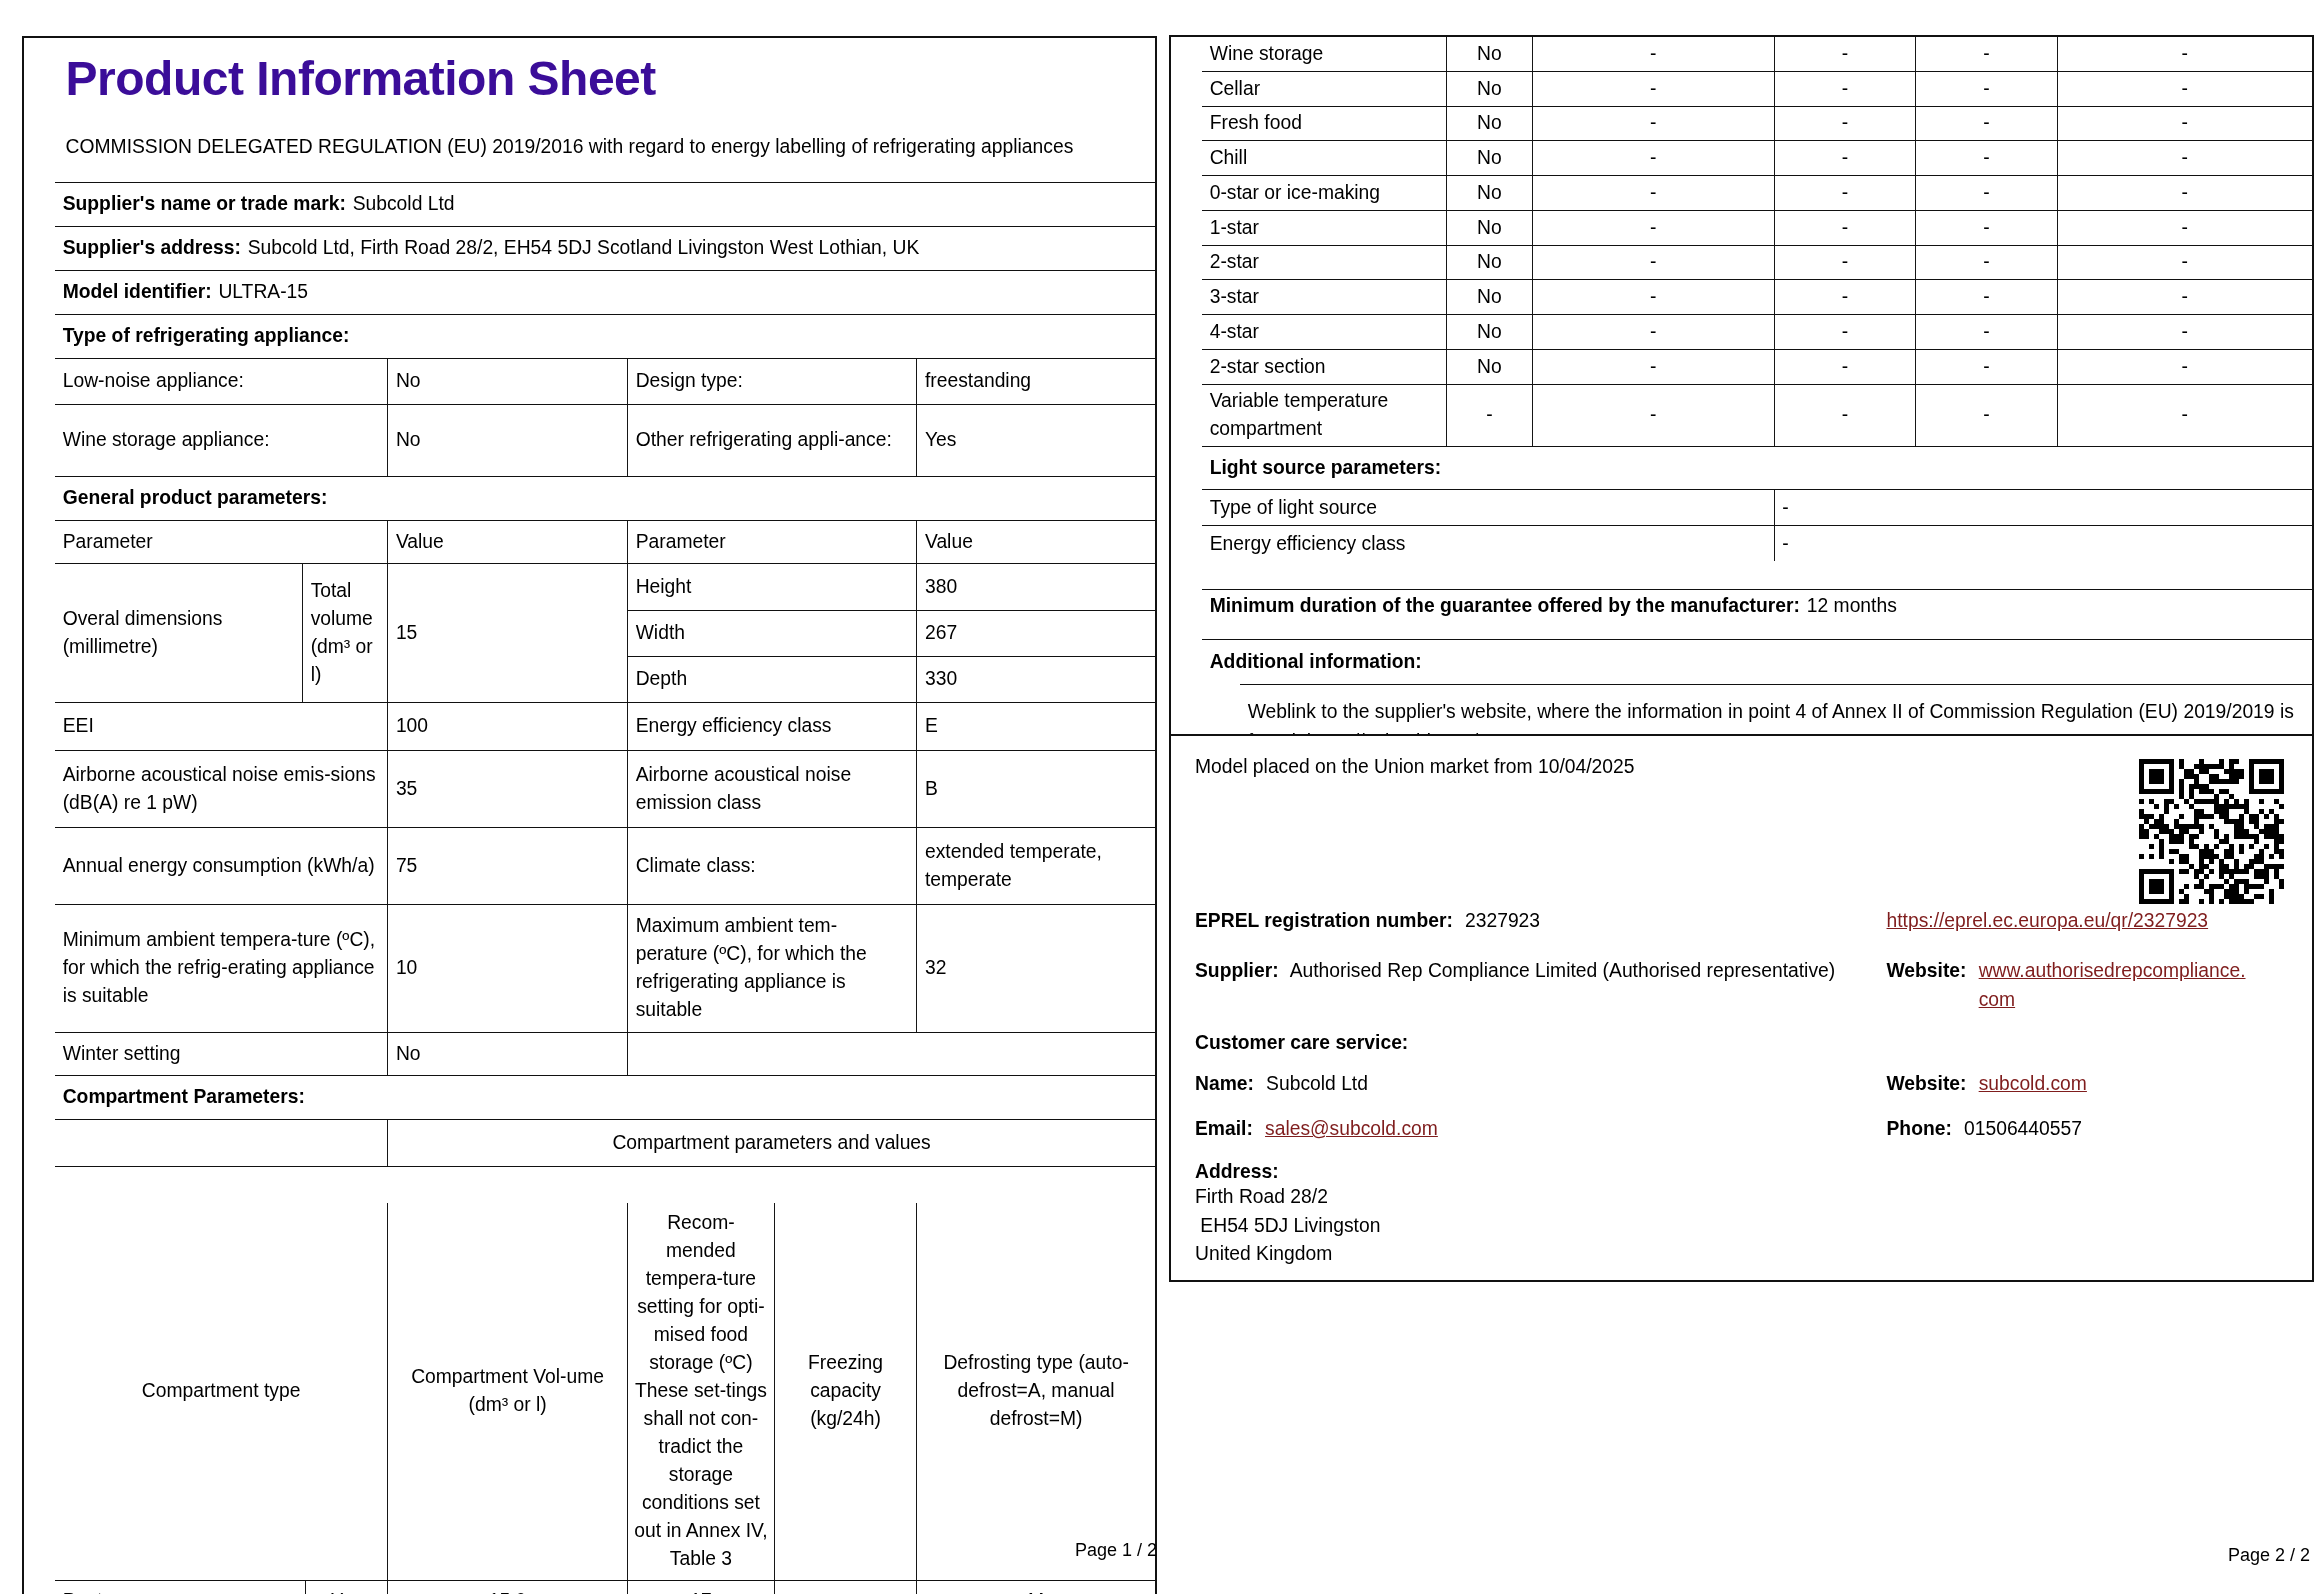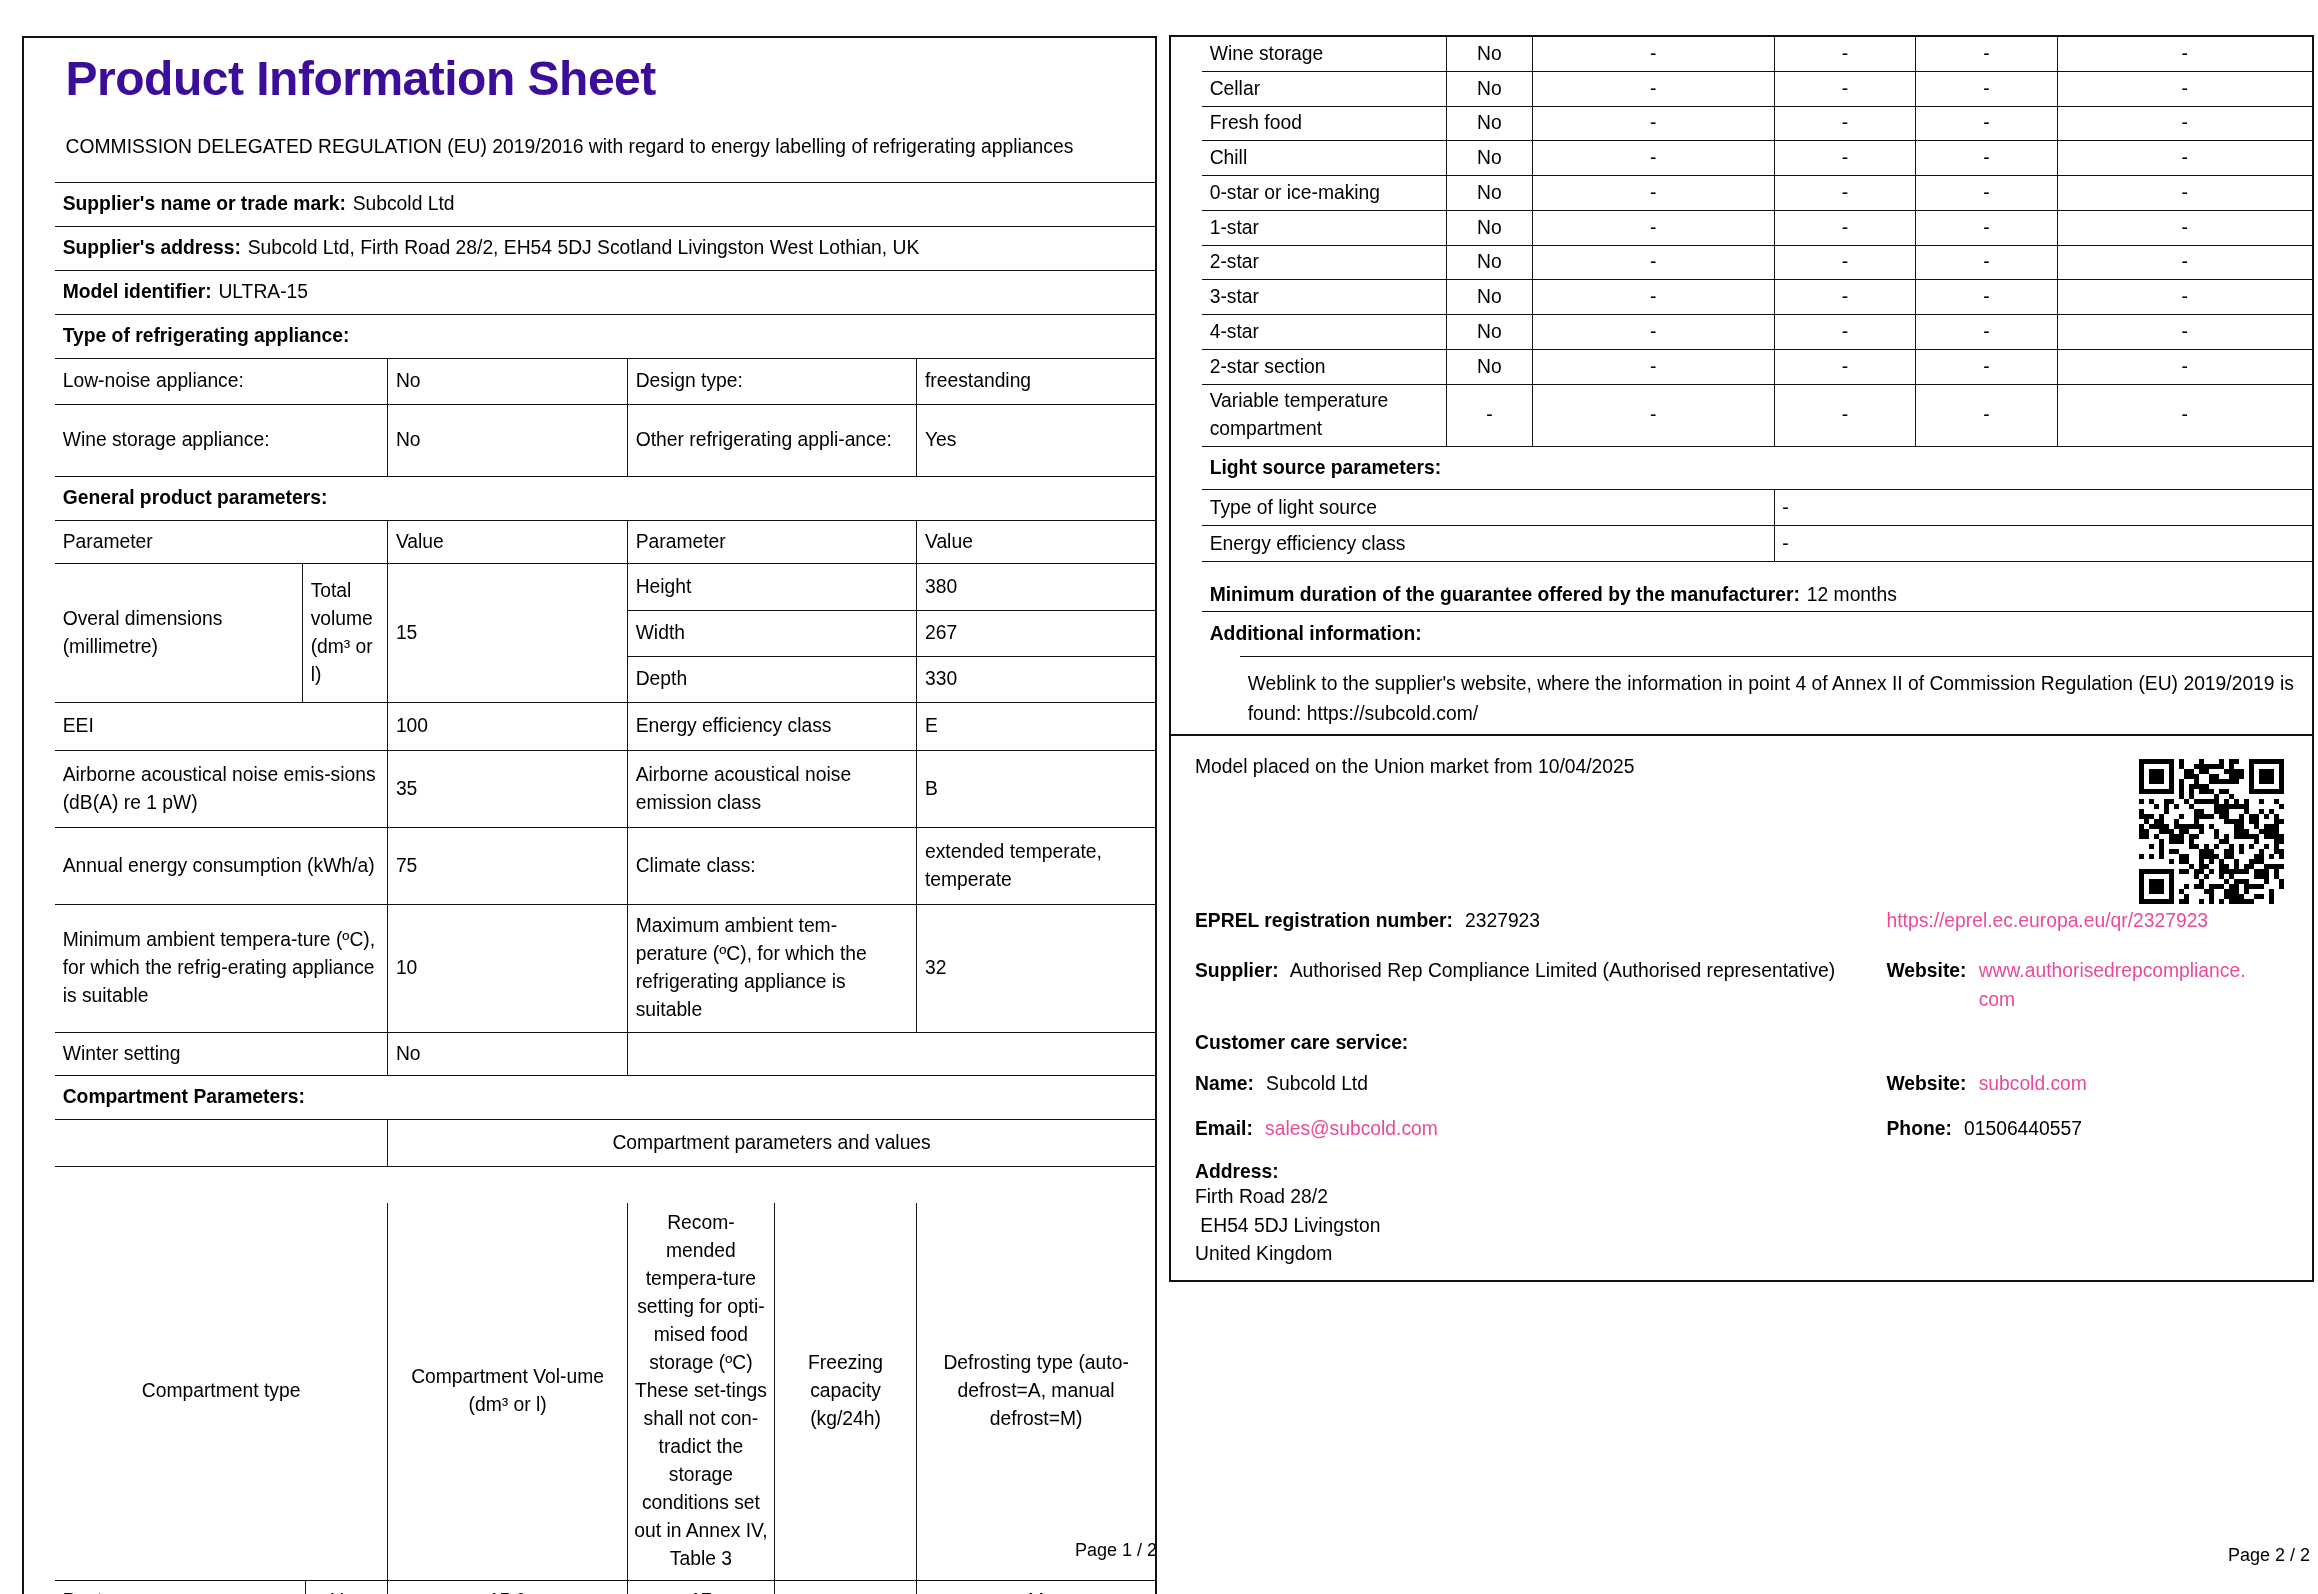--- a/index.html
+++ b/index.html
@@ -50,30 +50,30 @@
   .compheads .c p + p{margin-top:0;}
   .pantrygrid{display:grid;grid-template-columns:22.7% 7.5% 21.8% 13.35% 12.95% 21.7%;}
   .pantrygrid .c{min-height:41px;}
   
   .stargrid{display:grid;grid-template-columns:22% 7.7% 21.8% 12.75% 12.75% 23%;}
   .stargrid .c{min-height:31px;padding:2.9px 7.7px;}
   .stargrid.tall .c{min-height:53px;}
   
   .lightgrid{display:grid;grid-template-columns:51.5% 48.5%;}
   .lightgrid .c{min-height:35px;padding:2.9px 7.7px;}
-  .guarrow{min-height:50px;display:flex;align-items:flex-end;padding:4.8px 7.7px;}
+  .guarrow{min-height:50px;display:flex;align-items:flex-start;padding:4.8px 7.7px;margin-top:28px;}
   .guarrow b{margin-right:6.8px;}
   .addrow{min-height:45px;}
   .weblinkrow{padding:11.6px 7.7px;line-height:1.55;display:block;min-height:72px;margin-left:38px;}
   
   .market-line{line-height:1.5;max-width:845px;}
   .qr{position:absolute;top:23px;right:28px;width:145px;height:145px;}
   .twocol{display:grid;grid-template-columns:677px 1fr;column-gap:14.5px;align-items:start;line-height:1.5;}
   .twocol .lbl{font-weight:bold;margin-right:6.8px;}
-  .link{color:#ec4899;cursor:pointer;}
+  .link{color:#7f1d1d;text-decoration:underline;cursor:pointer;}
   .breakall{word-break:break-all;}
   .w-narrow{display:inline-block;max-width:271px;word-break:break-all;vertical-align:top;}
   .mt-eprel{margin-top:125px;}
   .mt40{margin-top:21px;}
   .mt30{margin-top:16.4px;}
   .addr-lines{line-height:1.5;white-space:pre-wrap;}
   .pagenum{position:absolute;font-size:18px;}
   #pagenum1{left:22px;top:1540px;width:1135px;text-align:right;}
   #pagenum2{left:1169px;top:1545px;width:1141px;text-align:right;}
   .accent{color:#3b0d99;}

